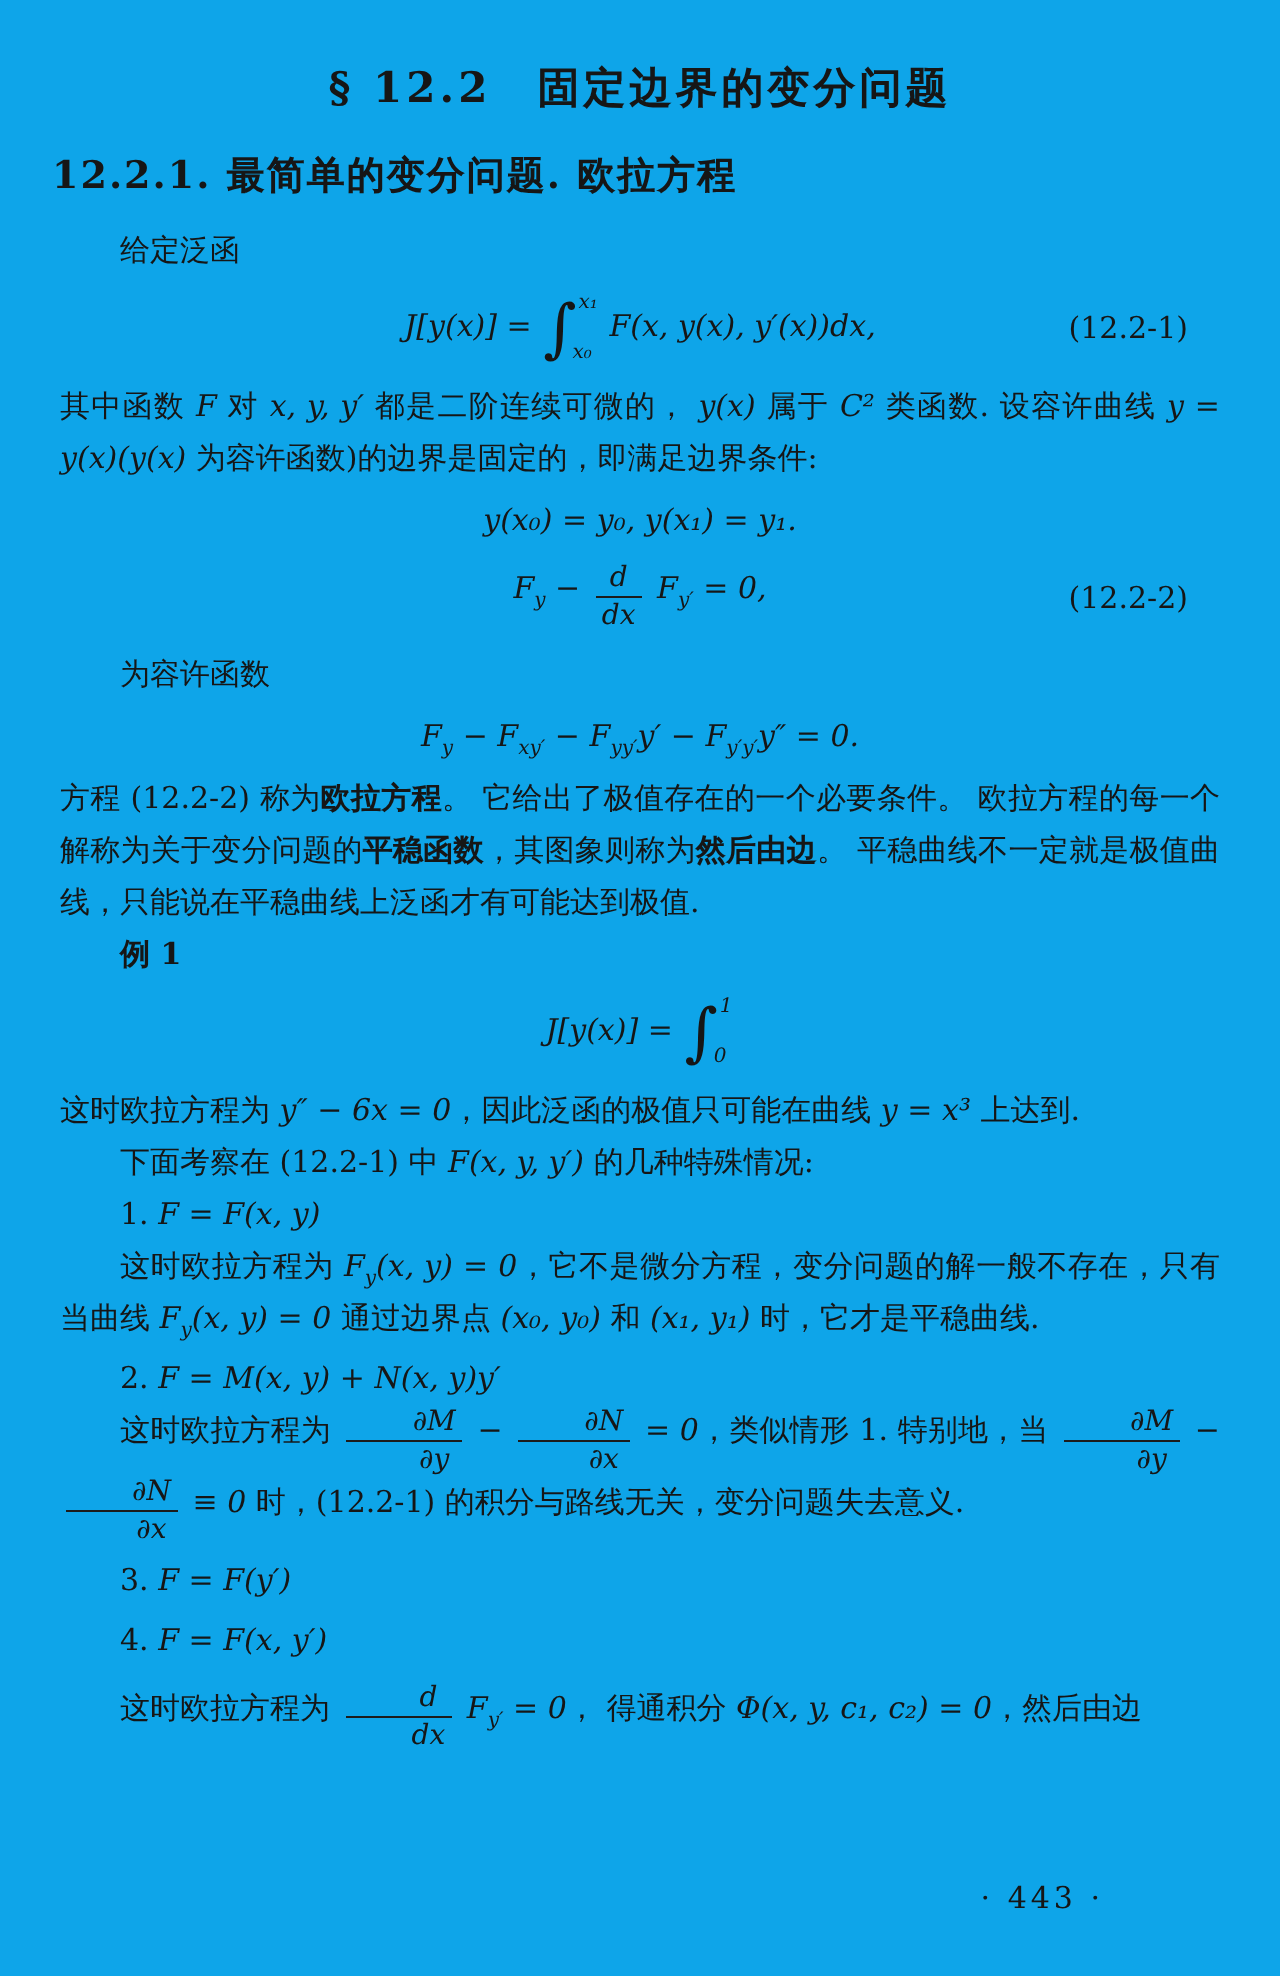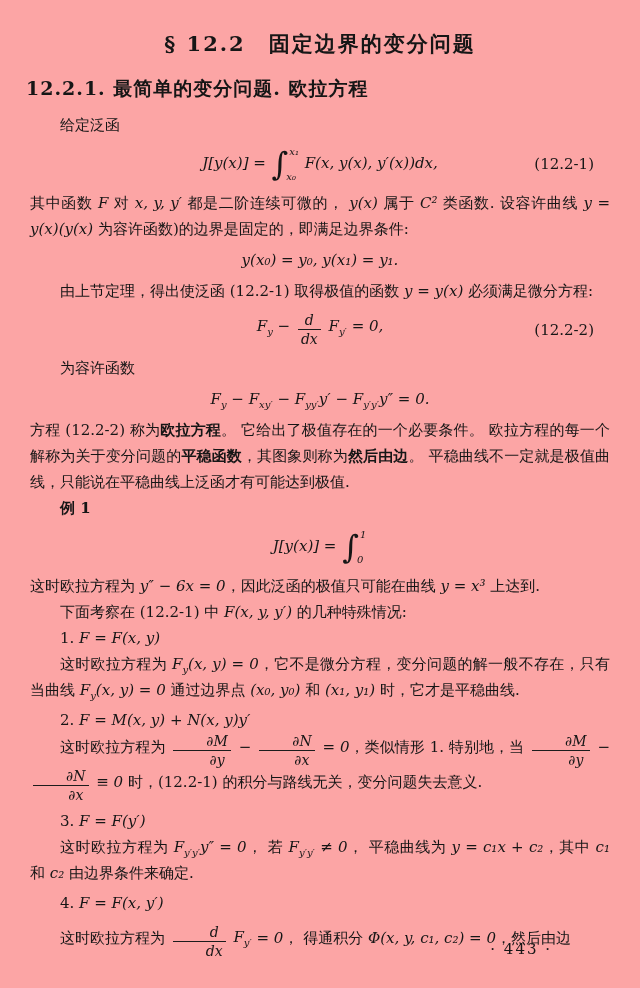--- a/index.html
+++ b/index.html
@@ -2,21 +2,21 @@
 <html><head>
 <meta charset="utf-8">
 <style>
   html,body{margin:0;padding:0;background:#e9e9e7;}
   .page{
     position:relative;
     width:640px;height:988px;
     margin:0 auto;
     box-sizing:border-box;
     padding:24px 30px 0 30px;
-    background:#fca5a5;
+    background:#0ea5e9;
     color:#161616;
     font-family:"DejaVu Serif","Liberation Serif",serif;
     font-size:15px;
     line-height:26px;
     overflow:hidden;
   }
   h1.title{
     margin:6px 0 16px 0;
     text-align:center;
     font-size:21px;
@@ -85,21 +85,20 @@
         </span><span class="math"> F(x, y(x), y′(x))dx,</span></span>
     <span class="eq-num">(12.2-1)</span>
   </div>
 
   <p class="p">其中函数 <span class="math">F</span> 对 <span class="math">x, y, y′</span> 都是二阶连续可微的， <span class="math">y(x)</span> 属于 <span class="math">C²</span> 类函数. 设容许曲线 <span class="math">y = y(x)(y(x)</span> 为容许函数)的边界是固定的，即满足边界条件:</p>
 
   <div class="eq">
     <span class="eq-body"><span class="math">y(x₀) = y₀,  y(x₁) = y₁.</span></span>
   </div>
 
-  <p class="p ind">由上节定理，得出使泛函 (12.2-1) 取得极值的函数 <span class="math">y = y(x)</span> 必须满足微分方程:</p>
 
   <div class="eq eq-tall">
     <span class="eq-body"><span class="math">F<sub>y</sub></span><span class="math"> − </span><span class="frac math"><span class="num">d</span><span class="den">dx</span></span><span class="math"> </span><span class="math">F<sub>y′</sub></span><span class="math"> = 0,</span></span>
     <span class="eq-num">(12.2-2)</span>
   </div>
 
   <p class="p ind">为容许函数</p>
 
   <div class="eq">
     <span class="eq-body"><span class="math">F<sub>y</sub></span><span class="math"> − </span><span class="math">F<sub>xy′</sub></span><span class="math"> − </span><span class="math">F<sub>yy′</sub></span><span class="math">y′ − </span><span class="math">F<sub>y′y′</sub></span><span class="math">y″ = 0.</span></span>
@@ -125,21 +124,20 @@
 
   <p class="p ind">1. <span class="math">F = F(x, y)</span></p>
   <p class="p ind">这时欧拉方程为 <span class="math">F<sub>y</sub></span><span class="math">(x, y) = 0</span>，它不是微分方程，变分问题的解一般不存在，只有当曲线 <span class="math">F<sub>y</sub></span><span class="math">(x, y) = 0</span> 通过边界点 <span class="math">(x₀, y₀)</span> 和 <span class="math">(x₁, y₁)</span> 时，它才是平稳曲线.</p>
 
   <div class="sp4"></div>
   <p class="p ind">2. <span class="math">F = M(x, y) + N(x, y)y′</span></p>
   <p class="p ind">这时欧拉方程为 <span class="frac math"><span class="num">∂M</span><span class="den">∂y</span></span><span class="math"> − </span><span class="frac math"><span class="num">∂N</span><span class="den">∂x</span></span><span class="math"> = 0</span>，类似情形 1.  特别地，当 <span class="frac math"><span class="num">∂M</span><span class="den">∂y</span></span><span class="math"> − </span><span class="frac math"><span class="num">∂N</span><span class="den">∂x</span></span><span class="math"> ≡ 0</span> 时，(12.2-1) 的积分与路线无关，变分问题失去意义.</p>
 
   <div class="sp4"></div>
   <p class="p ind">3. <span class="math">F = F(y′)</span></p>
-  <p class="p ind">这时欧拉方程为 <span class="math">F<sub>y′y′</sub></span><span class="math">y″ = 0</span>， 若 <span class="math">F<sub>y′y′</sub></span><span class="math"> ≠ 0</span>， 平稳曲线为 <span class="math">y = c₁x + c₂</span>，其中 <span class="math">c₁</span> 和 <span class="math">c₂</span> 由边界条件来确定.</p>
 
   <div class="sp4"></div>
   <p class="p ind">4. <span class="math">F = F(x, y′)</span></p>
   <div class="sp8"></div>
   <p class="p ind">这时欧拉方程为 <span class="frac math"><span class="num">d</span><span class="den">dx</span></span><span class="math"> </span><span class="math">F<sub>y′</sub></span><span class="math"> = 0</span>， 得通积分 <span class="math">Φ(x, y, c₁, c₂) = 0</span>，然后由边</p>
 
   <div class="pgnum">· 443 ·</div>
 
 </div>
 

